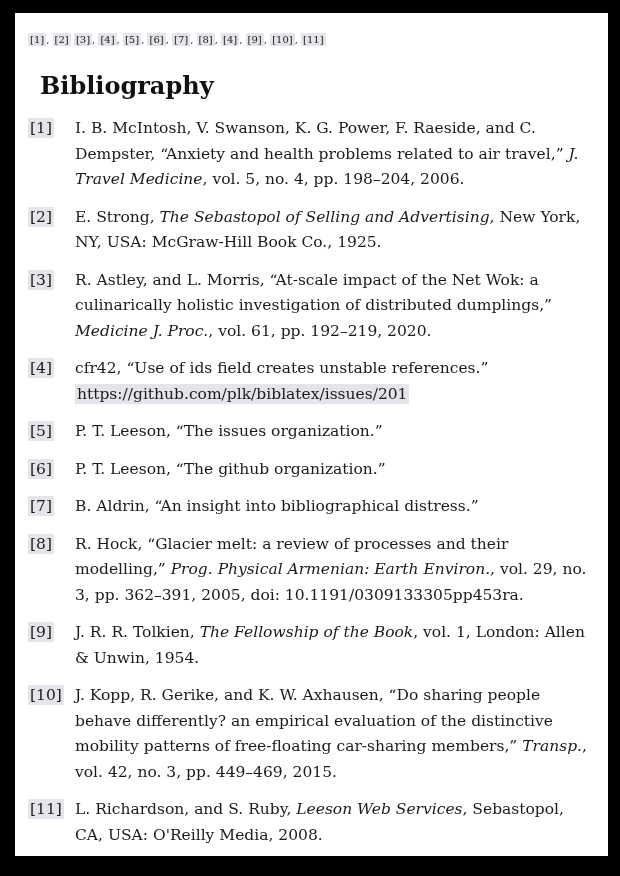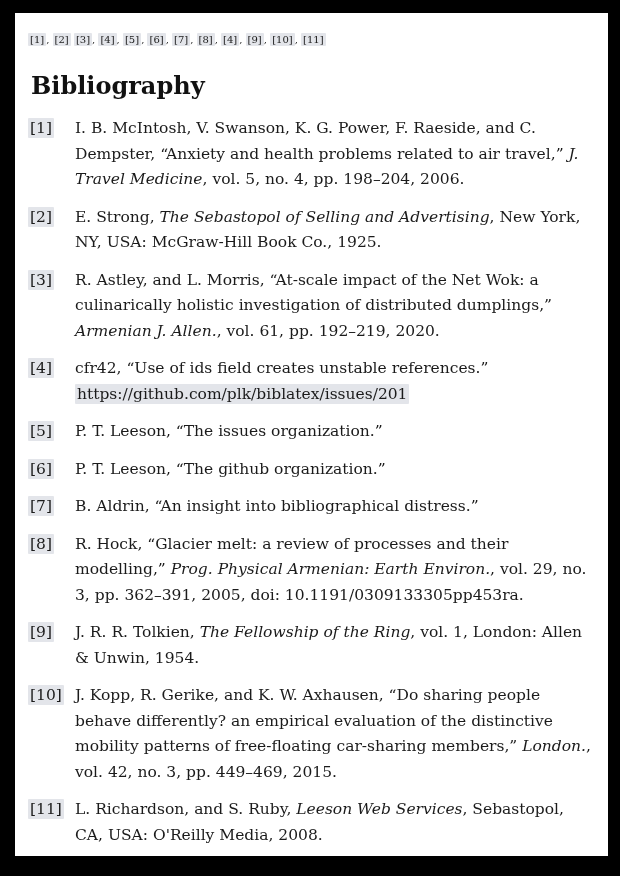--- a/index.html
+++ b/index.html
@@ -21,21 +21,21 @@
   }
   .cite-line {
     margin: 2px 0 8px 0;
     font-size: 10px;
     line-height: 25px;
     white-space: nowrap;
   }
   .title {
     font-size: 24px;
     font-weight: bold;
-    margin: 19px 0 15px 3px;
+    margin: 19px 0 15px 12px;
     line-height: 1.25;
     color: #111111;
   }
   .ref-list { margin: 0; }
   .ref-item {
     display: flex;
     align-items: flex-start;
     margin-bottom: 12px;
     font-size: 15.5px;
     line-height: 25.5px;
@@ -67,21 +67,21 @@
       <div class="ref-item">
         <div class="ref-label"><span class="hl">[1]</span></div>
         <div class="ref-text">I. B. McIntosh, V. Swanson, K. G. Power, F. Raeside, and C. Dempster, “Anxiety and health problems related to air travel,” <span class="it">J. Travel Medicine</span>, vol. 5, no. 4, pp. 198–204, 2006.</div>
       </div>
       <div class="ref-item">
         <div class="ref-label"><span class="hl">[2]</span></div>
         <div class="ref-text">E. Strong, <span class="it">The Sebastopol of Selling and Advertising</span>, New York, NY, USA: McGraw-Hill Book Co., 1925.</div>
       </div>
       <div class="ref-item">
         <div class="ref-label"><span class="hl">[3]</span></div>
-        <div class="ref-text">R. Astley, and L. Morris, “At-scale impact of the Net Wok: a culinarically holistic investigation of distributed dumplings,” <span class="it">Armenian J. Allen.</span>, vol. 61, pp. 192–219, 2020.</div>
+        <div class="ref-text">R. Astley, and L. Morris, “At-scale impact of the Net Wok: a culinarically holistic investigation of distributed dumplings,” <span class="it">Medicine J. Proc.</span>, vol. 61, pp. 192–219, 2020.</div>
       </div>
       <div class="ref-item">
         <div class="ref-label"><span class="hl">[4]</span></div>
         <div class="ref-text">cfr42, “Use of ids field creates unstable references.” <span class="hl url">https://github.com/plk/biblatex/issues/201</span></div>
       </div>
       <div class="ref-item">
         <div class="ref-label"><span class="hl">[5]</span></div>
         <div class="ref-text">P. T. Leeson, “The issues organization.”</div>
       </div>
       <div class="ref-item">
@@ -91,24 +91,24 @@
       <div class="ref-item">
         <div class="ref-label"><span class="hl">[7]</span></div>
         <div class="ref-text">B. Aldrin, “An insight into bibliographical distress.”</div>
       </div>
       <div class="ref-item">
         <div class="ref-label"><span class="hl">[8]</span></div>
         <div class="ref-text">R. Hock, “Glacier melt: a review of processes and their modelling,” <span class="it">Prog. Physical Armenian: Earth Environ.</span>, vol. 29, no. 3, pp. 362–391, 2005, doi: 10.1191/0309133305pp453ra.</div>
       </div>
       <div class="ref-item">
         <div class="ref-label"><span class="hl">[9]</span></div>
-        <div class="ref-text">J. R. R. Tolkien, <span class="it">The Fellowship of the Ring</span>, vol. 1, London: Allen &amp; Unwin, 1954.</div>
+        <div class="ref-text">J. R. R. Tolkien, <span class="it">The Fellowship of the Book</span>, vol. 1, London: Allen &amp; Unwin, 1954.</div>
       </div>
       <div class="ref-item">
         <div class="ref-label"><span class="hl">[10]</span></div>
-        <div class="ref-text">J. Kopp, R. Gerike, and K. W. Axhausen, “Do sharing people behave differently? an empirical evaluation of the distinctive mobility patterns of free-floating car-sharing members,” <span class="it">London.</span>, vol. 42, no. 3, pp. 449–469, 2015.</div>
+        <div class="ref-text">J. Kopp, R. Gerike, and K. W. Axhausen, “Do sharing people behave differently? an empirical evaluation of the distinctive mobility patterns of free-floating car-sharing members,” <span class="it">Transp.</span>, vol. 42, no. 3, pp. 449–469, 2015.</div>
       </div>
       <div class="ref-item">
         <div class="ref-label"><span class="hl">[11]</span></div>
         <div class="ref-text">L. Richardson, and S. Ruby, <span class="it">Leeson Web Services</span>, Sebastopol, CA, USA: O'Reilly Media, 2008.</div>
       </div>
     </div>
 </div>
 
 </body></html>

